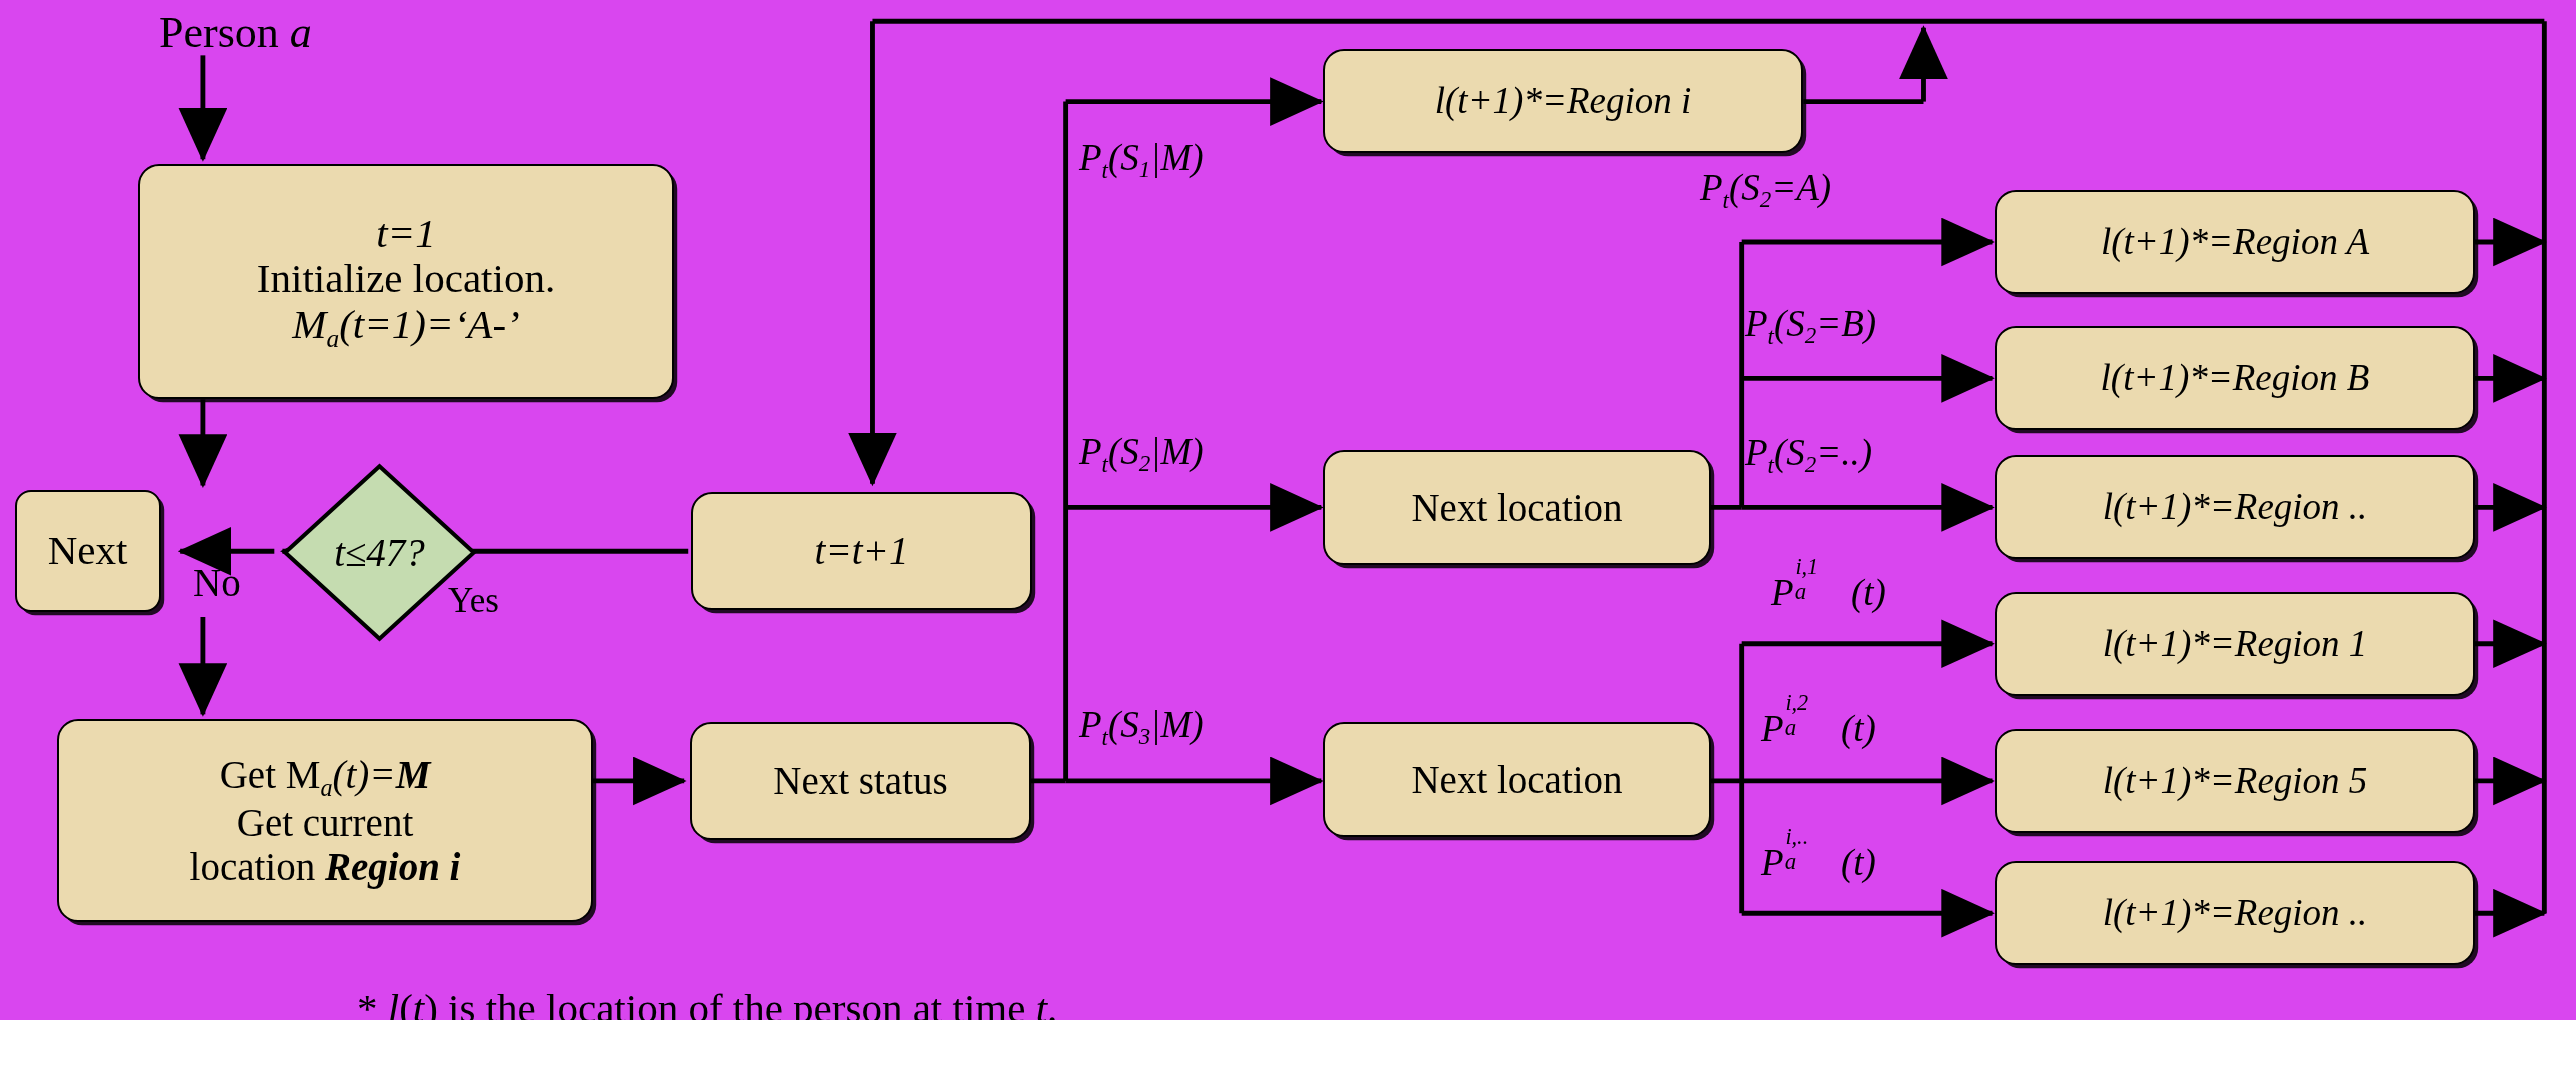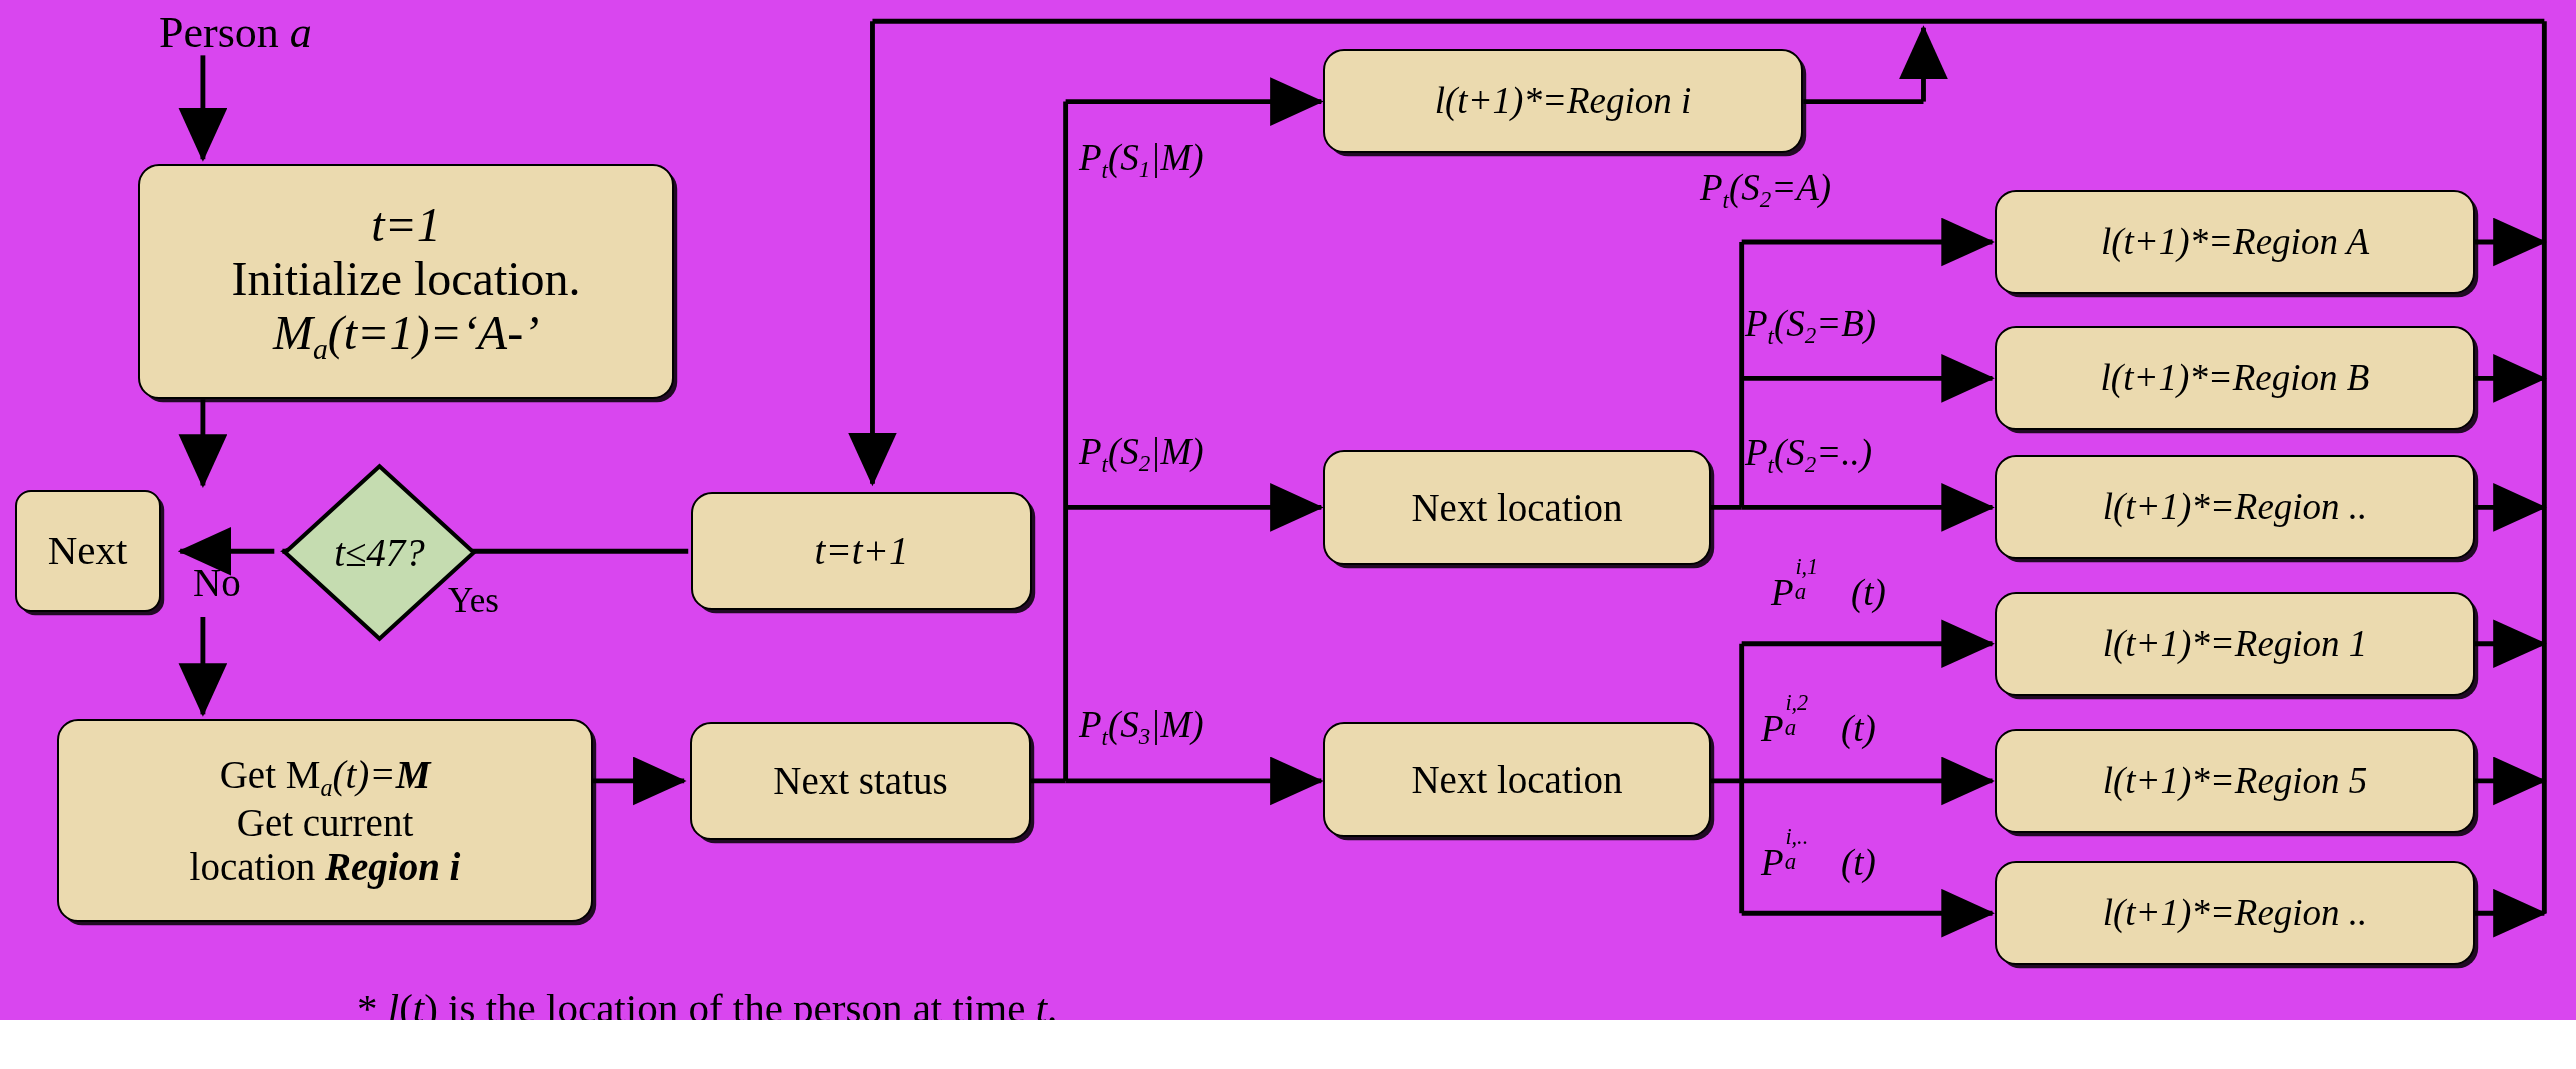--- a/index.html
+++ b/index.html
@@ -169,21 +169,21 @@
       <line x1="2222" y1="125" x2="2370" y2="125"></line>
       <line x1="2370" y1="125" x2="2370" y2="34" marker-end="url(#ah)"></line>
 
     </g>
   </svg>
 
   <div class="freetext" style="left:159px; top:6.5px; font-size:44px;">
     <span>Person <i>a</i></span>
   </div>
 
-  <div class="node" style="left:138px; top:164px; width:536px; height:235px; font-size:48px;">
+  <div class="node" style="left:138px; top:164px; width:536px; height:235px; font-size:41px;">
     <span class="ln it">t=1</span>
     <span class="ln">Initialize location.</span>
     <span class="ln">
       <i>M</i><span class="sub">a</span><i>(t=1)=‘A-’</i>
     </span>
   </div>
 
   <div class="diamond" style="left:282px; top:463px; width:195px; height:179px; font-size:39px;">
     <svg class="dshape" viewBox="0 0 240 220" preserveAspectRatio="none">
       <polygon points="120,4 236,110 120,216 4,110" fill="#c5dcb0" stroke="#000000" stroke-width="5"></polygon>

